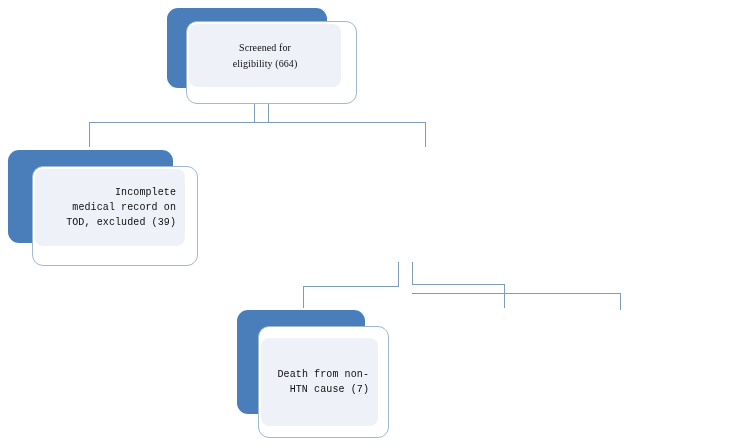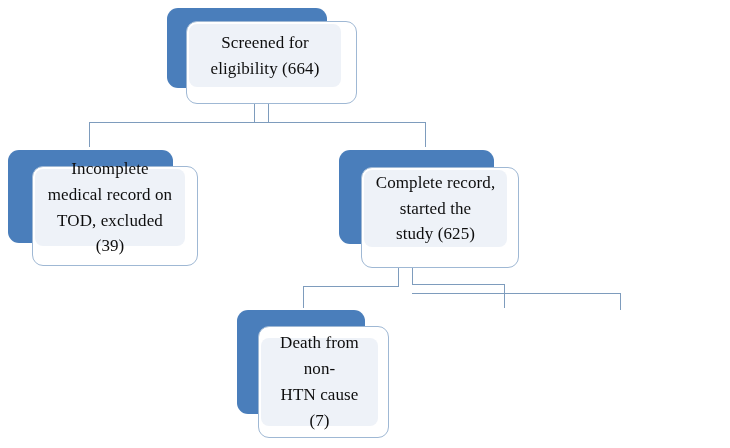--- a/index.html
+++ b/index.html
@@ -46,32 +46,33 @@
     border-radius: 8px;
     background: #eef2f8;
     box-sizing: border-box;
     display: flex;
     align-items: center;
   }
   .node .label {
     display: block;
     width: 100%;
     color: #0d0d0d;
-    font-size: 17px;
+    font-size: 10px;
     line-height: 1.52;
     letter-spacing: 0.1px;
     white-space: pre-line;
     padding: 0 9px;
     box-sizing: border-box;
   }
   .node .label.center {
     text-align: center;
   }
   .node .label.left {
-    text-align: center;
+    text-align: right;
+    font-family: Liberation Mono, monospace;
   }
 
   
   .conn {
     position: absolute;
     background: #7e9cbd;
   }
   .conn.h { height: 1px; }
   .conn.v { width: 1px; }
 </style>
@@ -110,29 +111,20 @@
   <div class="node" style="left:8px; top:150px; width:190px; height:116px;">
     <div class="shadow" style="left:0; top:0; width:165px; height:93px;"></div>
     <div class="frame" style="left:24px; top:16px; width:166px; height:100px;"></div>
     <div class="panel" style="left:27px; top:19px; width:150px; height:77px;">
       <span class="label left">Incomplete
 medical record on
 TOD, excluded (39)</span>
     </div>
   </div>
 
-  <div class="node" style="left:339px; top:150px; width:180px; height:118px;">
-    <div class="shadow" style="left:0; top:0; width:155px; height:94px;"></div>
-    <div class="frame" style="left:22px; top:17px; width:158px; height:101px;"></div>
-    <div class="panel" style="left:25px; top:20px; width:143px; height:77px;">
-      <span class="label left">Complete record,
-started the
-study (625)</span>
-    </div>
-  </div>
 
   <div class="node" style="left:237px; top:310px; width:152px; height:128px;">
     <div class="shadow" style="left:0; top:0; width:128px; height:104px;"></div>
     <div class="frame" style="left:21px; top:16px; width:131px; height:112px;"></div>
     <div class="panel" style="left:24px; top:28px; width:117px; height:88px;">
       <span class="label left">Death from non-
 HTN cause (7)</span>
     </div>
   </div>
 

